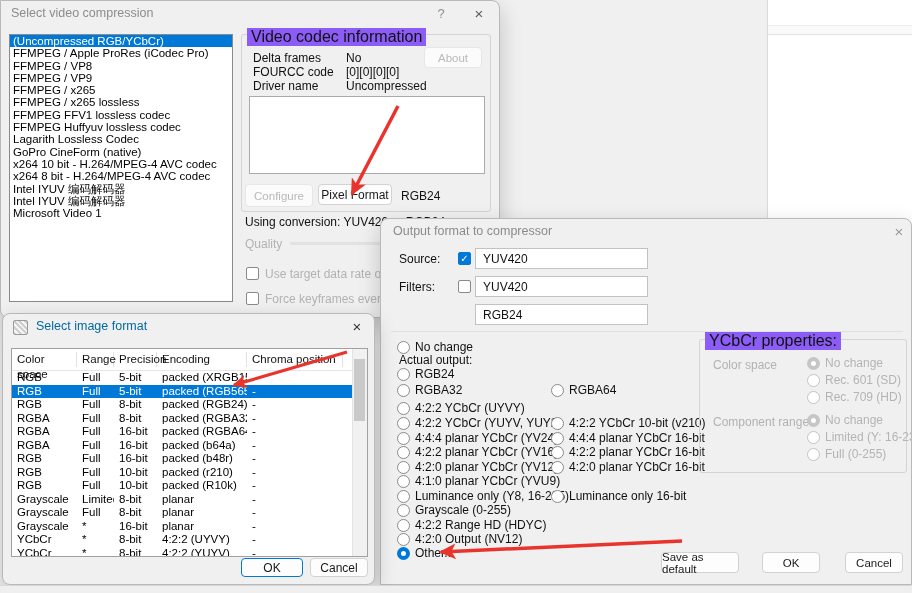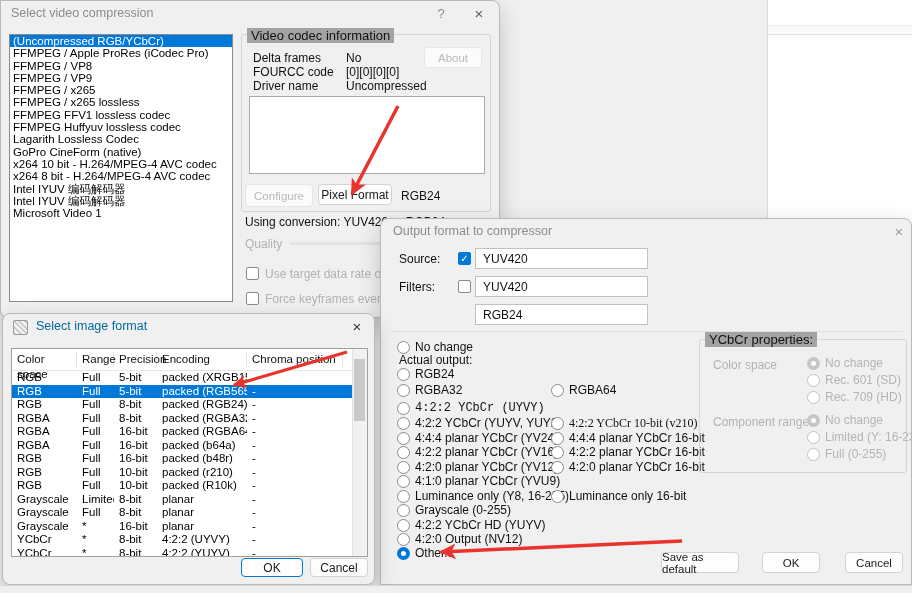--- a/index.html
+++ b/index.html
@@ -38,21 +38,21 @@
   .radio.selected{border:4px solid #0078d7;}
   .radio.dis{border-color:#c3c3c3;}
   .radio.dis.selected{border:4px solid #c6c6c6;}
   .opt{position:absolute;display:flex;align-items:center;gap:5px;height:14px;white-space:nowrap;font-size:12px;}
   .opt .lbl{line-height:13px;}
   .opt.dis .lbl{color:#b4b4b4;}
 
   .field{position:absolute;background:#fff;border:1px solid #c2c2c2;box-sizing:border-box;display:flex;align-items:center;padding-left:7px;font-size:12px;color:#111;}
 
   .groupbox{position:absolute;border:1px solid #d4d4d4;border-radius:3px;box-sizing:border-box;}
-  .group-label{position:absolute;background:#a3a3a3;padding:0 4px;font-size:13px;white-space:nowrap;}
+  .group-label{position:absolute;background:#8b5cf6;padding:0 4px;font-size:16px;white-space:nowrap;}
 
   
   .codec-list{position:absolute;left:8px;top:33px;width:224px;height:268px;background:#fff;border:1px solid #8a8a8a;box-sizing:border-box;overflow:hidden;}
   .codec-item{height:12.3px;line-height:12.3px;font-size:11.5px;padding-left:3px;white-space:nowrap;color:#000;}
   .codec-item.selected{background:#0078d7;color:#fff;}
   .info-row{position:absolute;white-space:nowrap;font-size:12px;color:#111;}
   .infobox{position:absolute;left:248px;top:95px;width:236px;height:78px;background:#fff;border:1px solid #ababab;box-sizing:border-box;}
   .gray-label{color:#b2b2b2;}
   .slider-track{position:absolute;left:289px;top:241px;width:92px;height:3px;background:#e2e2e2;border-radius:2px;}
 
@@ -283,21 +283,21 @@
           <span class="lbl">No change</span>
         </div>
         <div class="opt" style="left: 16px; top: 148px;">
           <span class="radio"></span>
           <span class="lbl">RGB24</span>
         </div>
         <div class="opt" style="left: 16px; top: 164px;">
           <span class="radio"></span>
           <span class="lbl">RGBA32</span>
         </div>
-        <div class="opt" style="left: 16px; top: 182px; font-family: Liberation Mono, monospace;">
+        <div class="opt" style="left: 16px; top: 182px;">
           <span class="radio"></span>
           <span class="lbl">4:2:2 YCbCr (UYVY)</span>
         </div>
         <div class="opt" style="left: 16px; top: 197px;">
           <span class="radio"></span>
           <span class="lbl">4:2:2 YCbCr (YUYV, YUY2)</span>
         </div>
         <div class="opt" style="left: 16px; top: 212px;">
           <span class="radio"></span>
           <span class="lbl">4:4:4 planar YCbCr (YV24)</span>
@@ -317,35 +317,35 @@
         <div class="opt" style="left: 16px; top: 270px;">
           <span class="radio"></span>
           <span class="lbl">Luminance only (Y8, 16-235)</span>
         </div>
         <div class="opt" style="left: 16px; top: 284px;">
           <span class="radio"></span>
           <span class="lbl">Grayscale (0-255)</span>
         </div>
         <div class="opt" style="left: 16px; top: 299px;">
           <span class="radio"></span>
-          <span class="lbl">4:2:2 YCbCr HD (YUYV)</span>
+          <span class="lbl">4:2:2 Range HD (HDYC)</span>
         </div>
         <div class="opt" style="left: 16px; top: 313px;">
           <span class="radio"></span>
           <span class="lbl">4:2:0 Output (NV12)</span>
         </div>
         <div class="opt" style="left: 16px; top: 327px;">
           <span class="radio selected"></span>
           <span class="lbl">Other...</span>
         </div>
         <div class="opt" style="left: 170px; top: 164px;">
           <span class="radio"></span>
           <span class="lbl">RGBA64</span>
         </div>
-        <div class="opt" style="left: 170px; top: 197px; font-family: Liberation Serif, serif;">
+        <div class="opt" style="left: 170px; top: 197px;">
           <span class="radio"></span>
           <span class="lbl">4:2:2 YCbCr 10-bit (v210)</span>
         </div>
         <div class="opt" style="left: 170px; top: 212px;">
           <span class="radio"></span>
           <span class="lbl">4:4:4 planar YCbCr 16-bit</span>
         </div>
         <div class="opt" style="left: 170px; top: 226px;">
           <span class="radio"></span>
           <span class="lbl">4:2:2 planar YCbCr 16-bit</span>

